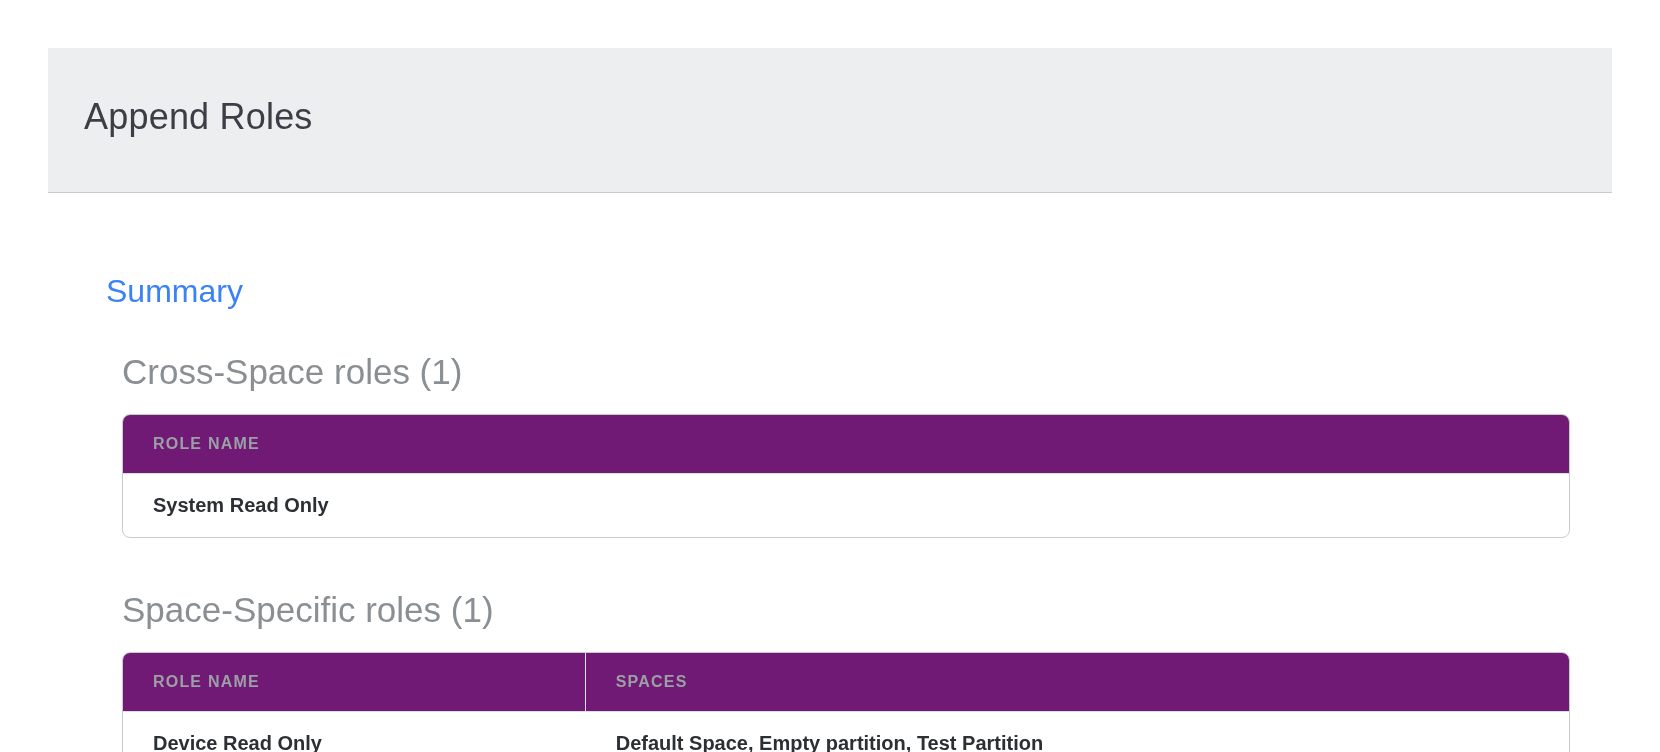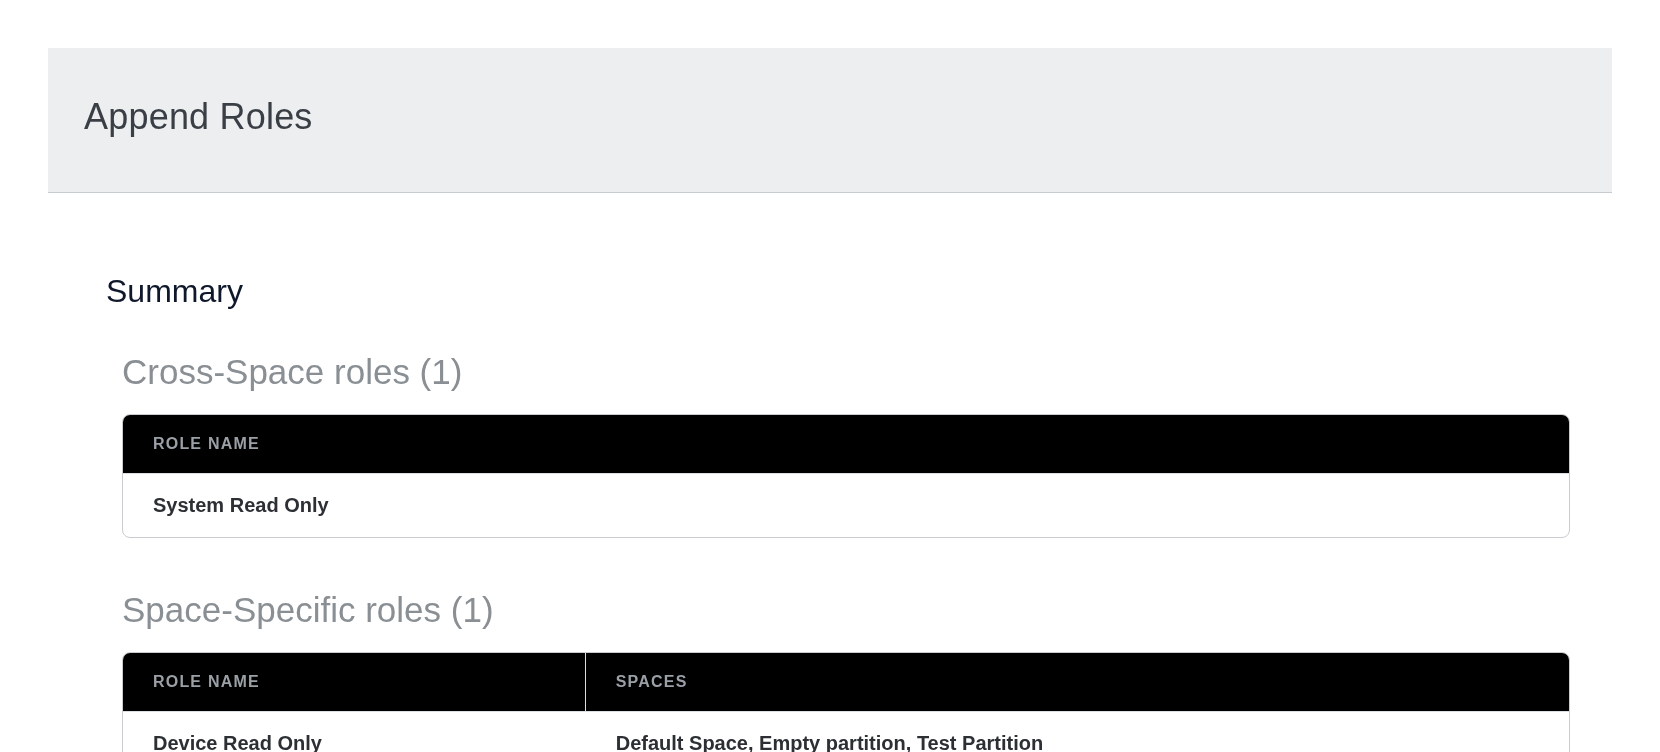--- a/index.html
+++ b/index.html
@@ -23,39 +23,39 @@
       font-weight: 300;
       color: #3a3f45;
       letter-spacing: 0.2px;
     }
     .content {
       padding: 48px 42px 40px 42px;
     }
     .summary-title {
       font-size: 32px;
       font-weight: 300;
-      color: #0f172a;
+      color: #3b82f6;
       margin-bottom: 42px;
     }
     .section-title {
       font-size: 35px;
       font-weight: 300;
       color: #8a8f94;
       margin-bottom: 22px;
     }
     .table {
       width: 100%;
       border: 1px solid #c9cbce;
       border-radius: 8px;
       overflow: hidden;
       border-collapse: separate;
       border-spacing: 0;
     }
     .table thead th {
-      background: #000000;
+      background: #701a75;
       text-align: left;
       font-size: 16px;
       font-weight: 600;
       letter-spacing: 1.2px;
       color: #9aa0a6;
       text-transform: uppercase;
       padding: 20px 30px;
       border-bottom: 1px solid #dcdfe2;
     }
     .table tbody td {

